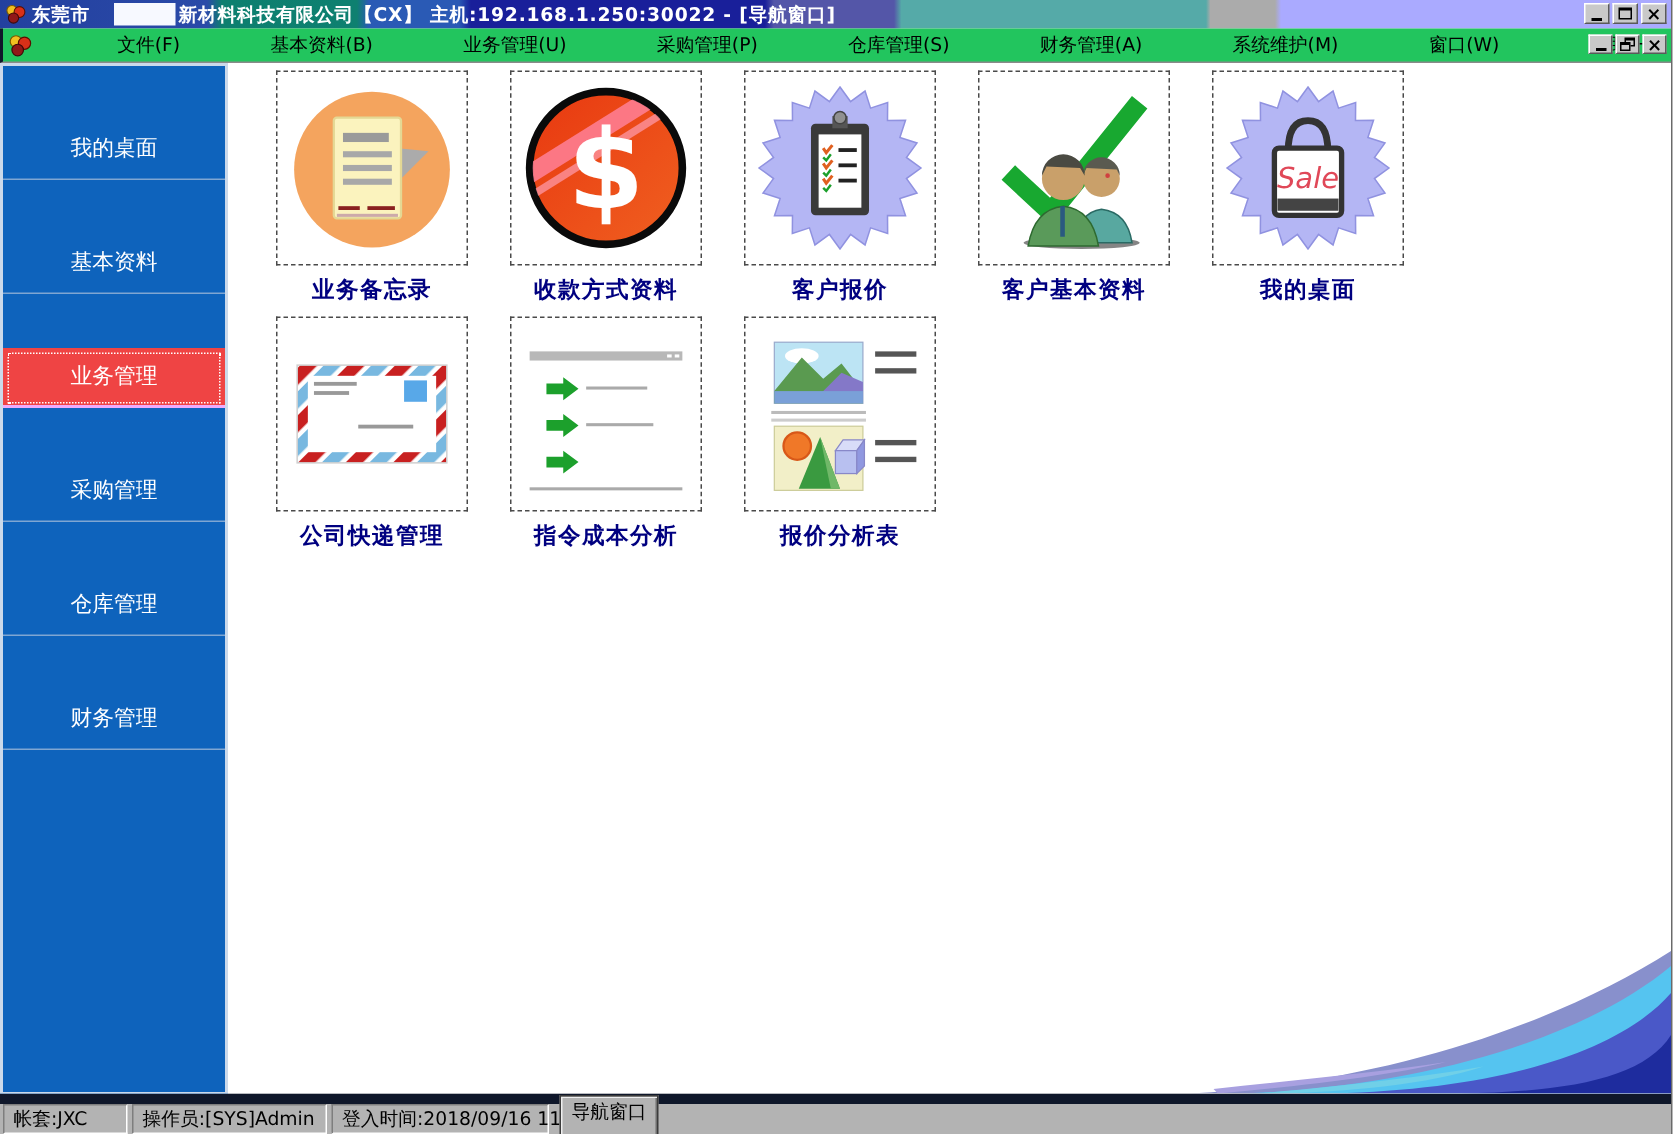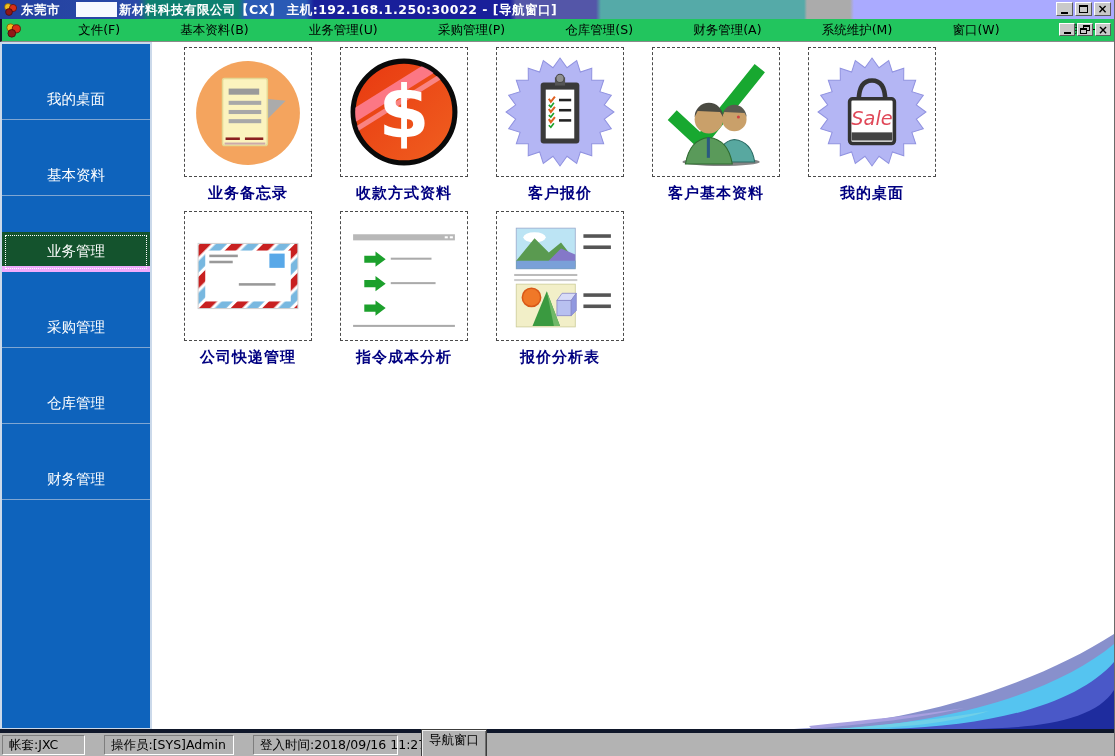--- a/index.html
+++ b/index.html
@@ -33,33 +33,33 @@
   #menubar { position:relative; height:23px; background:#22c55e; border-bottom:1px solid #8a8a8a; border-left:2px solid #0f172a; display:flex; align-items:center;justify-content:space-between; }
   #menubar-icon { margin:0 6px 0 3px; }
   .menu-item { font-size:12.5px; color:#000; padding:0 10px; height:100%; display:flex; align-items:center; cursor:default; }
   #menubar .winbtns { top:4px; }
   #menubar .win-btn { width:16px; height:13px; }
 
   
   #content { display:flex; height:687px; }
   #sidebar { width:152px; background:#0E63BC; border:2px solid #CBD9EA; border-bottom:1px solid #CBD9EA; flex-shrink:0; }
   .side-item { height:40px; line-height:39px; text-align:center; color:#fff; font-size:14.5px; border-bottom:1px solid #7FA6D2; cursor:pointer;margin-top:36px; }
-  .side-item.active { background:#14532d; outline:1px dotted #fff; outline-offset:-4px; border-bottom:6px solid #f0abfc; }
+  .side-item.active { background:#ef4444; outline:1px dotted #fff; outline-offset:-4px; border-bottom:2px solid #f0abfc; }
 
   #main { position:relative; flex:1; background:#fff; overflow:hidden; }
   #tiles { position:absolute; left:18px; top:5px; display:grid; grid-template-columns:repeat(5,156px); }
   .tile { width:156px; margin-bottom:7px; cursor:pointer; }
   .tile-box { width:128px; height:130px; margin:0 auto; border:1.5px dashed #4a4a4a; display:flex; align-items:center; justify-content:center; background:#fff; }
   .tile-label { margin-top:7px; text-align:center; font-size:15px; font-weight:bold; color:#000080; letter-spacing:1px; height:20px; }
   .tile.empty { visibility:hidden; }
 
   #swoosh { position:absolute; right:0; bottom:0; }
 
   
-  #statusbar { height:27px; background:#B3B3B3; border-top:4px solid #0f172a; display:flex; align-items:center; padding-left:2px; gap:19px; }
+  #statusbar { height:27px; background:#B3B3B3; border-top:7px solid #0f172a; display:flex; align-items:center; padding-left:2px; gap:3px; }
   .status-panel { height:20px; line-height:18px; font-size:12.5px; color:#000; background:#B3B3B3; border:1px solid; border-color:#7e7e7e #fff #fff #7e7e7e; padding:0 6px; white-space:nowrap; }
   #panel-account { width:83px; }
   #panel-operator { width:130px; }
   #panel-login { width:145px; }
   #nav-window-button { height:32px; line-height:19px; margin-left:4px; font-size:12.5px; background:#B3B3B3; border:1px solid #3c3c3c; box-shadow:inset 1px 1px 0 #EFEFEF, inset -1px -1px 0 #6f6f6f; padding:0 7px; cursor:pointer; }
 </style>
 </head>
 <body>
 
 <div id="window">

